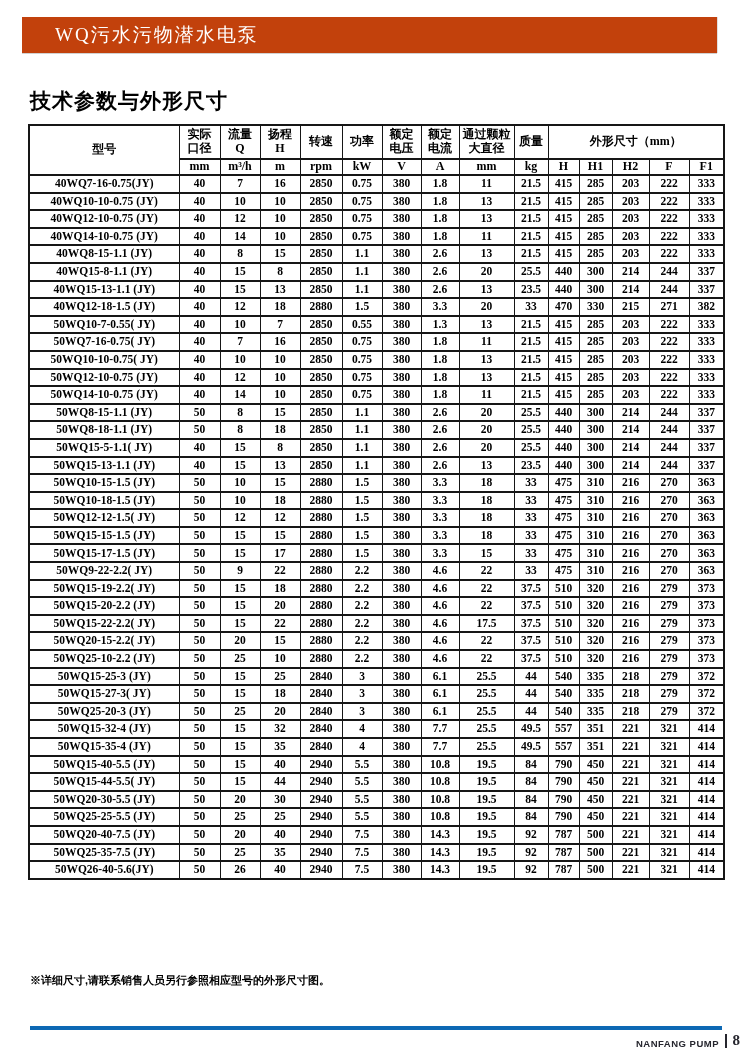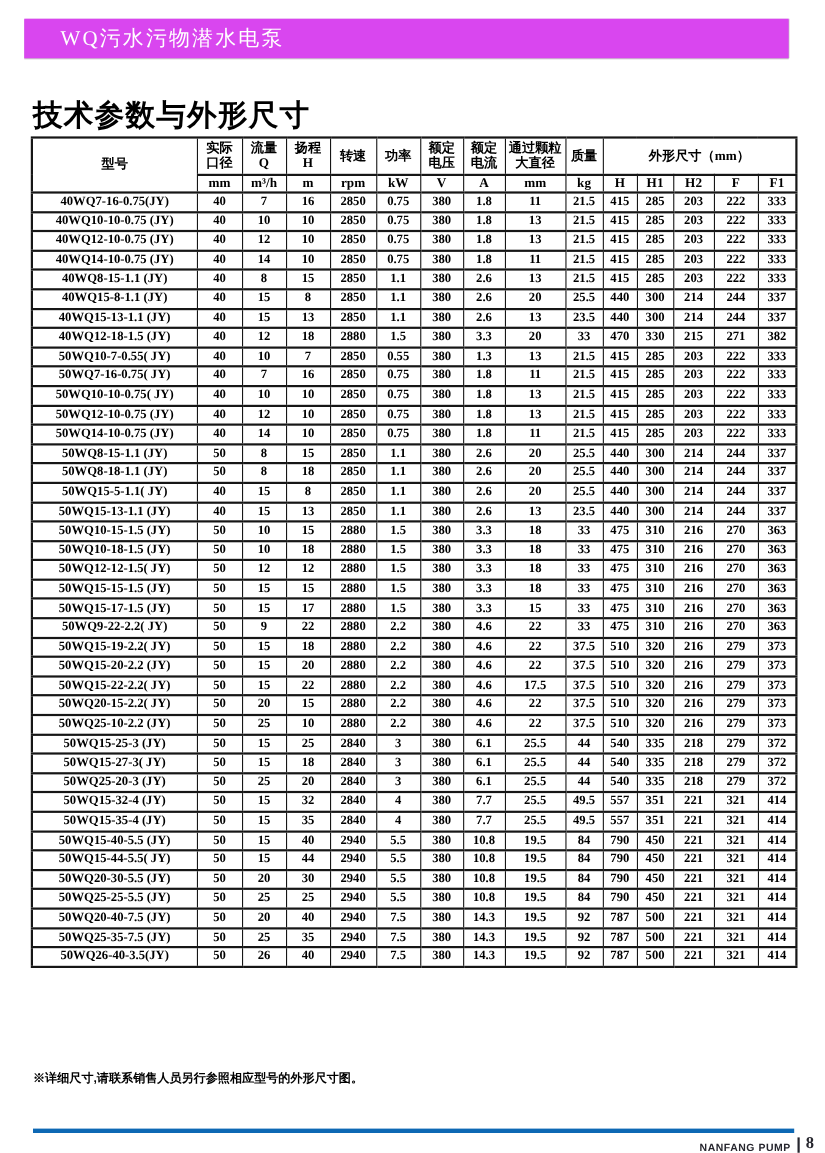--- a/index.html
+++ b/index.html
@@ -5,32 +5,32 @@
   * { margin:0; padding:0; box-sizing:border-box; }
   html,body { background:#ffffff; }
   body {
     width:750px; height:1048px; position:relative;
     font-family:"Liberation Serif", serif;
     color:#111;
     overflow:hidden;
   }
   .brand-bar {
     position:absolute; left:22px; top:17px; width:695px; height:36px;
-    background:#d946ef;
+    background:#c2410c;
     box-shadow:0 1px 0 rgba(0,0,0,0.18), 1px 0 0 rgba(0,0,0,0.12);
     color:#ffffff;
     display:flex; align-items:center;
     padding-left:33px;
     font-size:19px; letter-spacing:2px;
     font-family:"Liberation Serif", serif;
   }
   .page-title {
     position:absolute; left:30px; top:87px;
     font-family:"Liberation Sans", sans-serif;
-    font-weight:bold; font-size:27px; color:#000; letter-spacing:1px;text-align:center;
+    font-weight:bold; font-size:21px; color:#000; letter-spacing:1px;text-align:center;
   }
   .spec-table-wrap { position:absolute; left:28px; top:124px; width:695px; }
   table.spec {
     border-collapse:collapse; table-layout:fixed; width:695px;
     border:2px solid #161616;
   }
   table.spec th, table.spec td {
     border:1px solid #161616;
     border-top-width:2px;
     border-bottom-width:2px;
@@ -800,21 +800,21 @@
           <td>14.3</td>
           <td>19.5</td>
           <td>92</td>
           <td>787</td>
           <td>500</td>
           <td>221</td>
           <td>321</td>
           <td>414</td>
         </tr>
         <tr>
-          <td>50WQ26-40-3.5(JY)</td>
+          <td>50WQ26-40-5.6(JY)</td>
           <td>50</td>
           <td>26</td>
           <td>40</td>
           <td>2940</td>
           <td>7.5</td>
           <td>380</td>
           <td>14.3</td>
           <td>19.5</td>
           <td>92</td>
           <td>787</td>

